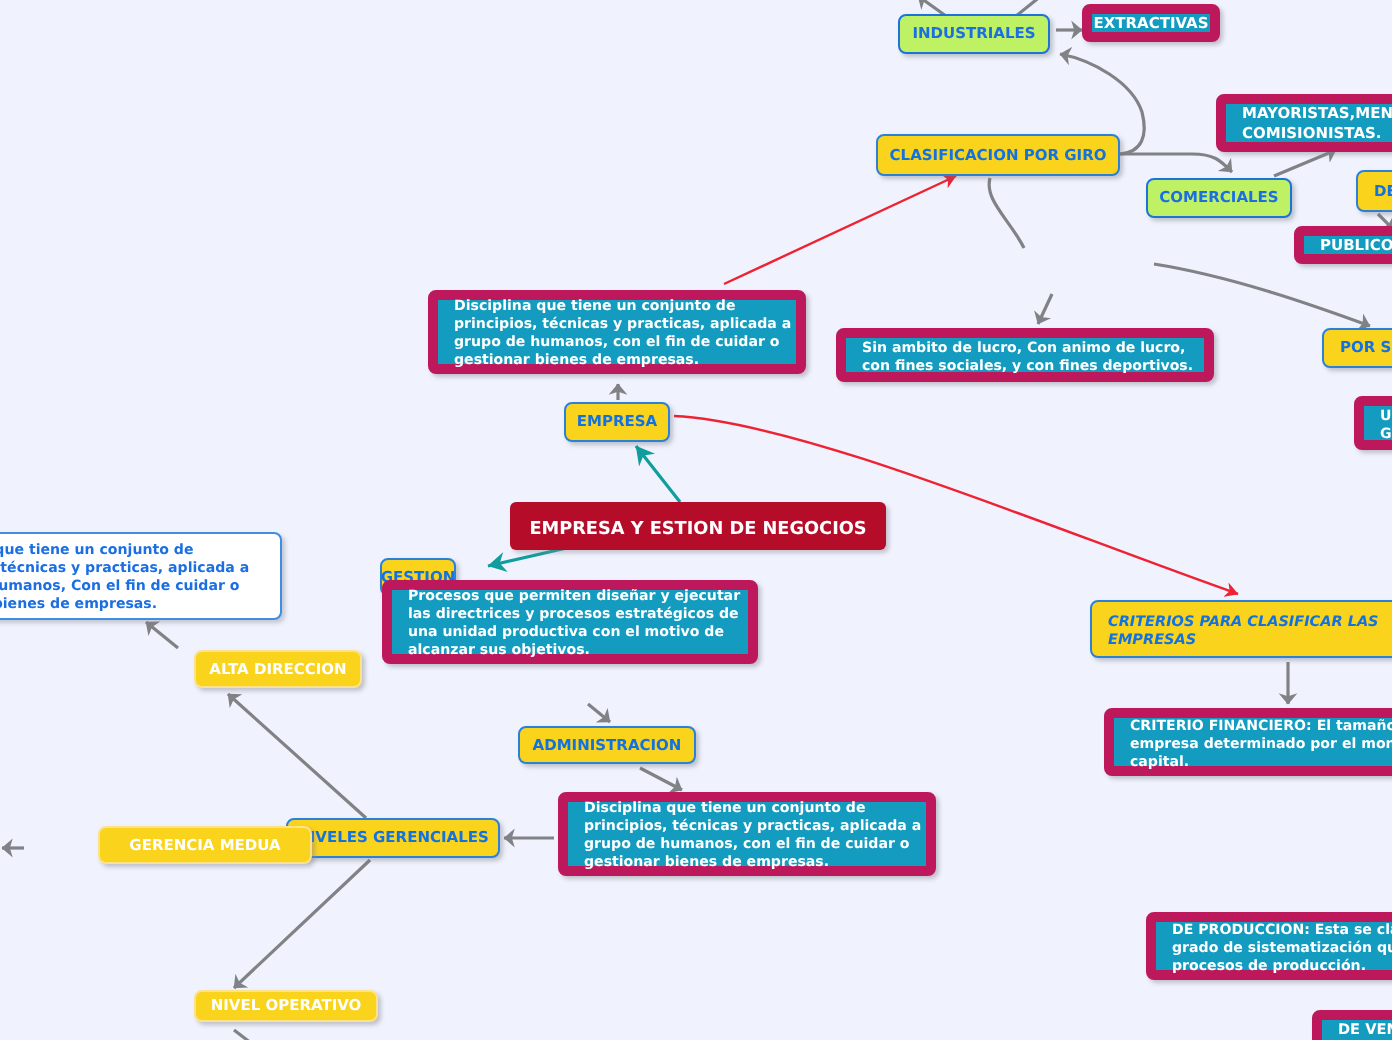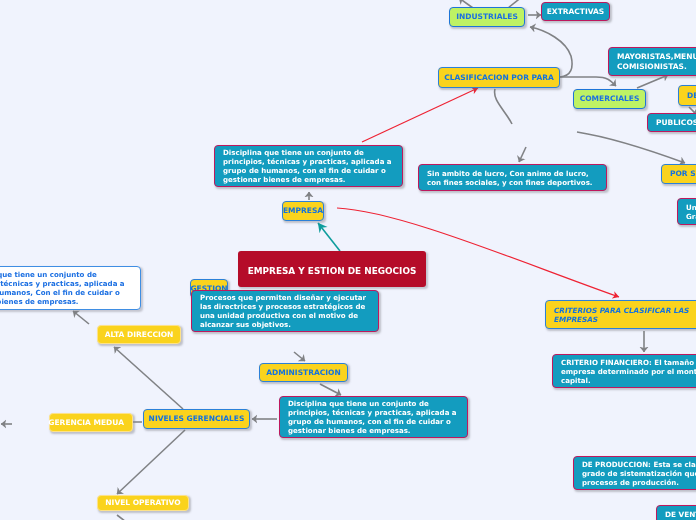--- a/index.html
+++ b/index.html
@@ -7,21 +7,21 @@
        font-family:"DejaVu Sans",sans-serif;}
   #canvas{position:relative;-webkit-font-smoothing:antialiased;width:696px;height:520px;overflow:hidden;background:#f0f3fd;}
   svg.edges{position:absolute;left:0;top:0;width:696px;height:520px;pointer-events:none;}
   .node{position:absolute;box-sizing:border-box;border-radius:4px;font-weight:bold;
         display:flex;align-items:center;white-space:pre;letter-spacing:0px;z-index:5;}
   .node .lbl{display:block;white-space:pre;line-height:10px;}
   .n-yellow{background:#fad31d;border:1.6px solid #2b80d8;color:#1272e0;
             box-shadow:1.5px 1.5px 2px rgba(110,110,120,.38);}
   .n-lblue{background:#bef264;border:1.6px solid #1d74d8;color:#1b6fe2;
             box-shadow:1.5px 1.5px 2px rgba(110,110,120,.38);}
-  .n-teal{background:#139cbf;color:#ffffff;border:1px solid #be185d;
+  .n-teal{background:#139cbf;color:#ffffff;border:5px solid #be185d;
           box-shadow:1.5px 1.5px 2px rgba(130,130,140,.45);}
   .n-gold{background:#fad31d;color:#ffffff;border:1px solid #fde28a;
           box-shadow:1.5px 1.5px 2px rgba(130,130,140,.45);margin-left:36px;}
   .n-red{background:#b50c29;color:#ffffff;border-radius:3px;
          box-shadow:1.5px 1.5px 2px rgba(130,130,140,.42);}
   .n-white{background:#ffffff;border:1.5px solid #3f8ee3;color:#1b6fe2;
            box-shadow:1.5px 1.5px 2px rgba(130,130,140,.40);}
 </style>
 </head>
 <body>
@@ -63,54 +63,54 @@
         <path d="M 89 324 L 73 311" fill="none" stroke="#808285" stroke-width="1.6" marker-end="url(#ah-gray)"></path>
         <path d="M 142 422 L 101 422" fill="none" stroke="#808285" stroke-width="1.6" marker-end="url(#ah-gray)"></path>
         <path d="M 12 424 L 1 424" fill="none" stroke="#808285" stroke-width="1.6" marker-end="url(#ah-gray)"></path>
         <path d="M 185 430 L 117 494" fill="none" stroke="#808285" stroke-width="1.6" marker-end="url(#ah-gray)"></path>
         <path d="M 117 515 L 134 528" fill="none" stroke="#808285" stroke-width="1.6"></path>
         <path d="M 644 331 L 644 352" fill="none" stroke="#808285" stroke-width="1.6" marker-end="url(#ah-gray)"></path>
       </g>
   </svg>
 <div class="node n-lblue" style="left: 449px; top: 7px; width: 76px; height: 20px; font-size: 7.5px; padding-left: 6px; padding-right: 6px; justify-content: center;"><span class="lbl">INDUSTRIALES</span></div>
     <div class="node n-teal" style="left: 541px; top: 2px; width: 69px; height: 19px; font-size: 7.5px; padding-left: 6px; padding-right: 6px; justify-content: center;"><span class="lbl">EXTRACTIVAS</span></div>
-    <div class="node n-yellow" style="left: 438px; top: 67px; width: 122px; height: 21px; font-size: 7.5px; padding-left: 8px; padding-right: 8px; justify-content: center;"><span class="lbl">CLASIFICACION POR PARA</span></div>
+    <div class="node n-yellow" style="left: 438px; top: 67px; width: 122px; height: 21px; font-size: 7.5px; padding-left: 8px; padding-right: 8px; justify-content: center;"><span class="lbl">CLASIFICACION POR GIRO</span></div>
     <div class="node n-teal" style="left: 608px; top: 47px; width: 125px; height: 29px; font-size: 7.5px; padding-left: 8px; padding-right: 8px;"><span class="lbl">MAYORISTAS,MENUDEO Y
 COMISIONISTAS.</span></div>
     <div class="node n-lblue" style="left: 573px; top: 89px; width: 73px; height: 20px; font-size: 7.5px; padding-left: 6px; padding-right: 6px; justify-content: center;"><span class="lbl">COMERCIALES</span></div>
     <div class="node n-yellow" style="left: 678px; top: 85px; width: 80px; height: 21px; font-size: 7.5px; padding-left: 8px; padding-right: 8px;"><span class="lbl">DE SERVICIOS</span></div>
     <div class="node n-teal" style="left: 647px; top: 113px; width: 118px; height: 19px; font-size: 7.5px; padding-left: 8px; padding-right: 8px;"><span class="lbl">PUBLICOS Y PRIVADOS</span></div>
     <div class="node n-teal" style="left: 418px; top: 164px; width: 189px; height: 27px; font-size: 7.05px; padding-left: 8px; padding-right: 8px;"><span class="lbl" style="line-height: 9px;">Sin ambito de lucro, Con animo de lucro,
 con fines sociales, y con fines deportivos.</span></div>
     <div class="node n-yellow" style="left: 661px; top: 164px; width: 90px; height: 20px; font-size: 7.5px; padding-left: 8px; padding-right: 8px;"><span class="lbl">POR SU TAMAÑO</span></div>
     <div class="node n-teal" style="left: 677px; top: 198px; width: 150px; height: 27px; font-size: 7.05px; padding-left: 8px; padding-right: 8px;"><span class="lbl" style="line-height: 9px;">Unidades Pequeñas, Medianas y
 Grandes.</span></div>
     <div class="node n-teal" style="left: 214px; top: 145px; width: 189px; height: 42px; font-size: 7.05px; padding-left: 8px; padding-right: 8px;"><span class="lbl" style="line-height: 9px;">Disciplina que tiene un conjunto de
 principios, técnicas y practicas, aplicada a
 grupo de humanos, con el fin de cuidar o
 gestionar bienes de empresas.</span></div>
-    <div class="node n-yellow" style="left: 282px; top: 201px; width: 42px; height: 20px; font-size: 7.5px; padding-left: 6px; padding-right: 6px; justify-content: center;"><span class="lbl">EMPRESA</span></div>
-    <div class="node n-red" style="left: 238px; top: 251px; width: 188px; height: 36px; font-size: 8.9px; padding-left: 8px; padding-right: 8px; justify-content: center;"><span class="lbl" style="margin-top: 4px;">EMPRESA Y ESTION DE NEGOCIOS</span></div>
+    <div class="node n-yellow" style="left: 282px; top: 201px; width: 53px; height: 20px; font-size: 7.5px; padding-left: 6px; padding-right: 6px; justify-content: center;"><span class="lbl">EMPRESA</span></div>
+    <div class="node n-red" style="left: 255px; top: 251px; width: 188px; height: 24px; font-size: 8.9px; padding-left: 8px; padding-right: 8px; justify-content: center;"><span class="lbl" style="margin-top: 4px;">EMPRESA Y ESTION DE NEGOCIOS</span></div>
     <div class="node n-yellow" style="left: 190px; top: 279px; width: 38px; height: 19px; font-size: 7.5px; padding-left: 6px; padding-right: 6px; justify-content: center; align-items: center;"><span class="lbl">GESTION</span></div>
     <div class="node n-teal" style="left: 191px; top: 290px; width: 188px; height: 42px; font-size: 7.05px; padding-left: 8px; padding-right: 8px;"><span class="lbl" style="line-height: 9px;">Procesos que permiten diseñar y ejecutar
 las directrices y procesos estratégicos de
 una unidad productiva con el motivo de
 alcanzar sus objetivos.</span></div>
     <div class="node n-yellow" style="left: 259px; top: 363px; width: 89px; height: 19px; font-size: 7.5px; padding-left: 8px; padding-right: 8px; justify-content: center;"><span class="lbl">ADMINISTRACION</span></div>
     <div class="node n-teal" style="left: 279px; top: 396px; width: 189px; height: 42px; font-size: 7.05px; padding-left: 8px; padding-right: 8px;"><span class="lbl" style="line-height: 9px;">Disciplina que tiene un conjunto de
 principios, técnicas y practicas, aplicada a
 grupo de humanos, con el fin de cuidar o
 gestionar bienes de empresas.</span></div>
     <div class="node n-white" style="left: -53px; top: 266px; width: 194px; height: 44px; font-size: 7.05px; padding-left: 8px; padding-right: 8px;"><span class="lbl" style="line-height: 9px;">Disciplina que tiene un conjunto de
 principios, técnicas y practicas, aplicada a
 grupo de humanos, Con el fin de cuidar o
 gestionar bienes de empresas.</span></div>
     <div class="node n-gold" style="left: 61px; top: 325px; width: 84px; height: 19px; font-size: 7.5px; padding-left: 8px; padding-right: 8px; justify-content: center;"><span class="lbl">ALTA DIRECCION</span></div>
     <div class="node n-yellow" style="left: 143px; top: 409px; width: 107px; height: 20px; font-size: 7.5px; padding-left: 8px; padding-right: 8px; justify-content: center;"><span class="lbl">NIVELES GERENCIALES</span></div>
-    <div class="node n-gold" style="left: 13px; top: 413px; width: 84px; height: 19px; font-size: 7.5px; padding-left: 8px; padding-right: 8px; justify-content: flex-end;"><span class="lbl">GERENCIA MEDUA</span></div>
+    <div class="node n-gold" style="left: 13px; top: 413px; width: 107px; height: 19px; font-size: 7.5px; padding-left: 8px; padding-right: 8px; justify-content: center;"><span class="lbl">GERENCIA MEDUA</span></div>
     <div class="node n-gold" style="left: 61px; top: 495px; width: 92px; height: 16px; font-size: 7.5px; padding-left: 8px; padding-right: 8px; justify-content: center;"><span class="lbl">NIVEL OPERATIVO</span></div>
     <div class="node n-yellow" style="left: 545px; top: 300px; width: 190px; height: 29px; font-size: 7.25px; padding-left: 8px; padding-right: 8px;"><span class="lbl" style="line-height: 9px; font-style: italic;">CRITERIOS PARA CLASIFICAR LAS
 EMPRESAS</span></div>
     <div class="node n-teal" style="left: 552px; top: 354px; width: 191px; height: 34px; font-size: 7.05px; padding-left: 8px; padding-right: 8px;"><span class="lbl" style="line-height: 9px;">CRITERIO FINANCIERO: El tamaño de la
 empresa determinado por el monto del
 capital.</span></div>
     <div class="node n-teal" style="left: 573px; top: 456px; width: 191px; height: 34px; font-size: 7.05px; padding-left: 8px; padding-right: 8px;"><span class="lbl" style="line-height: 9px;">DE PRODUCCION: Esta se clasifica por el
 grado de sistematización que tengan los
 procesos de producción.</span></div>
     <div class="node n-teal" style="left: 656px; top: 505px; width: 160px; height: 28px; font-size: 7.3px; padding-left: 8px; padding-right: 8px;"><span class="lbl" style="line-height: 9px;">DE VENTAS: Esta se clasifica por

